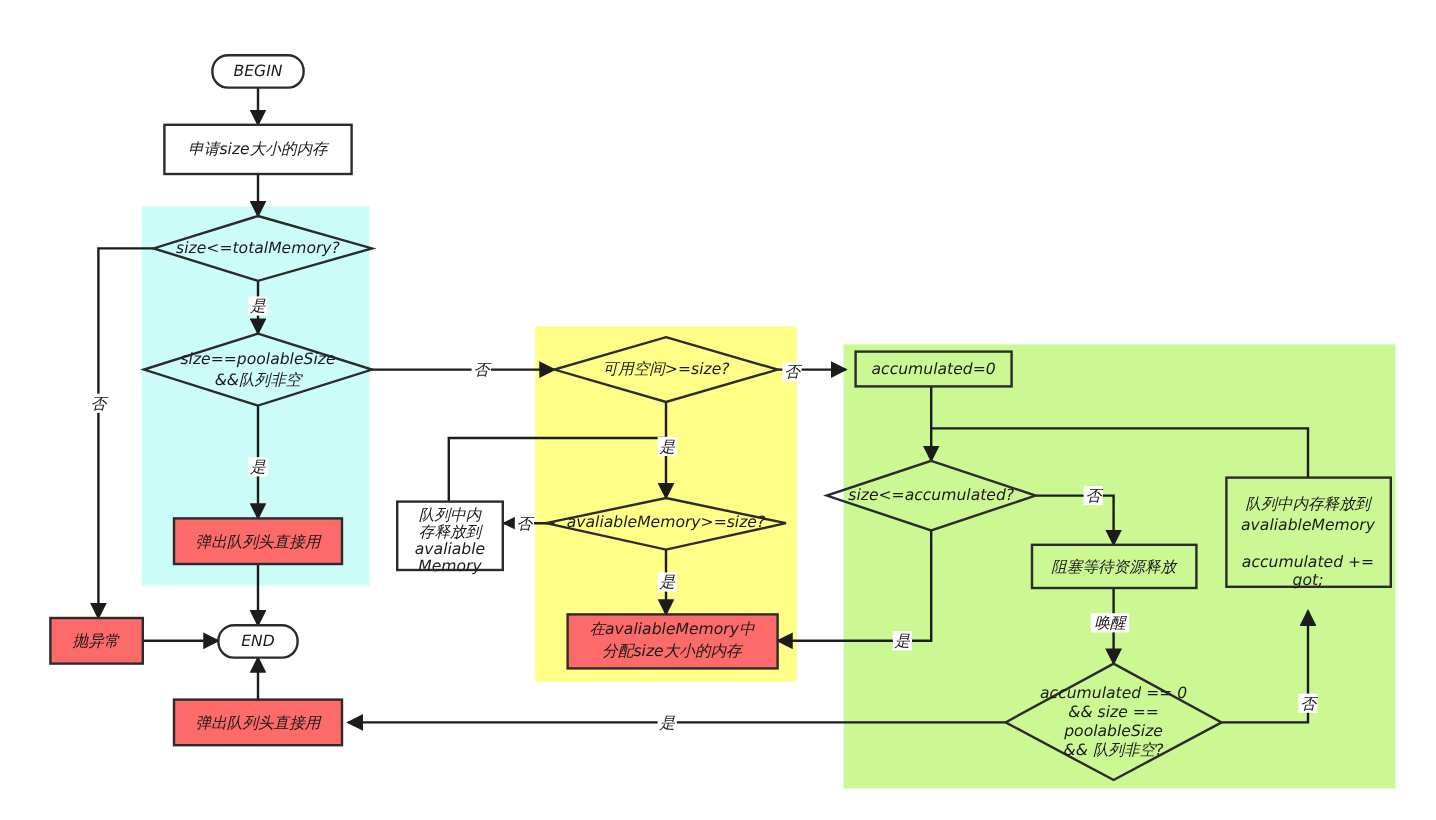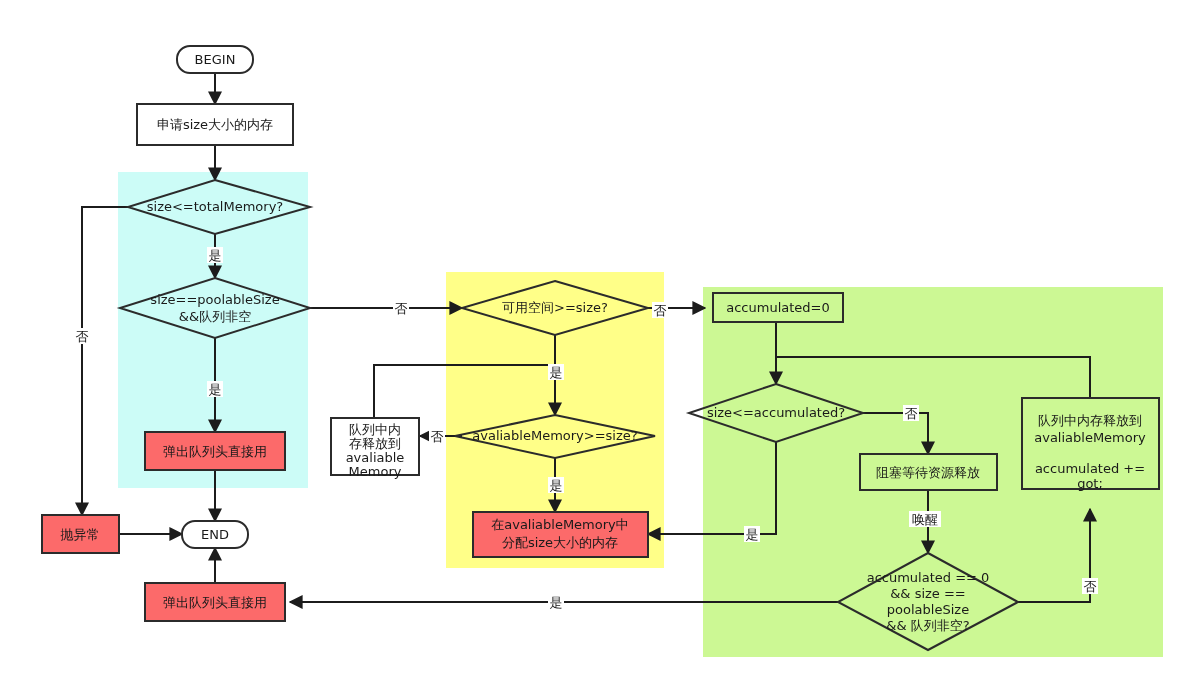--- a/index.html
+++ b/index.html
@@ -10,20 +10,21 @@
   body {
     width: 1197px;
     height: 683px;
     font-family: "DejaVu Sans", sans-serif;
     overflow: hidden;
   }
   #chart-root {
     position: relative;
     width: 1197px;
     height: 683px;
+    font-style: italic;
   }
   svg.flow {
     position: absolute;
     left: 0;
     top: 0;
     width: 1197px;
     height: 683px;
   }
   .region { stroke: none; }
   .node-shape {

